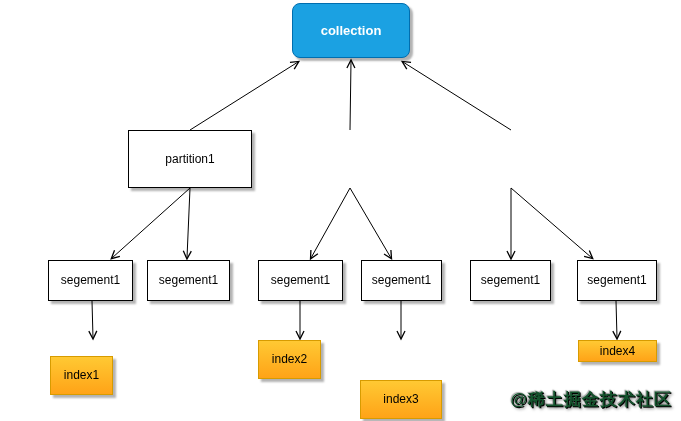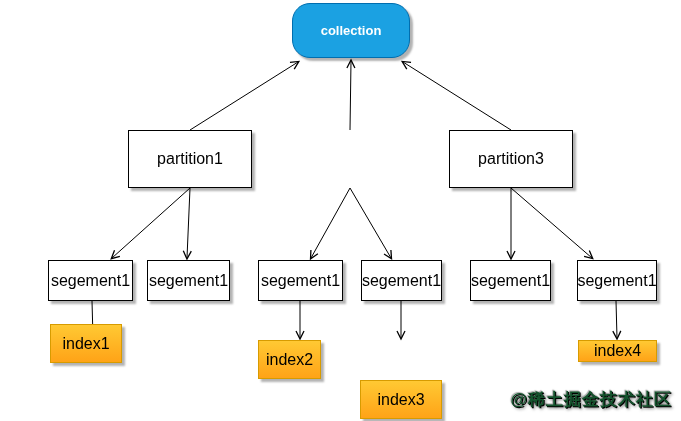--- a/index.html
+++ b/index.html
@@ -7,27 +7,27 @@
     position:relative; width:681px; height:421px; background:#ffffff;
     overflow:hidden; font-family:"Liberation Sans","DejaVu Sans",sans-serif;
   }
   svg.edges { position:absolute; left:0; top:0; width:681px; height:421px; }
   .edges line { stroke: var(--connector,#000); stroke-width:1; }
   .edges .arrowpath { stroke: var(--connector,#000); stroke-width:1.3; fill:none; }
 
   .node {
     position:absolute; box-sizing:border-box;
     display:flex; align-items:center; justify-content:center;
-    font-size:16px; color:#000; text-align:center; line-height:1.2;
+    font-size:12px; color:#000; text-align:center; line-height:1.2;
     box-shadow: 3px 3px 2px rgba(0,0,0,0.30);
   }
   .collection {
     background: var(--collection-fill,#1ba1e2);
     border:1px solid var(--collection-border,#006eaf);
-    border-radius:18px;
+    border-radius:8px;
     color: var(--collection-text,#ffffff);
     font-weight:bold; font-size:13px;
   }
   .plain {
     background: var(--box-fill,#ffffff);
     border:1px solid var(--box-border,#000000);
   }
   .index {
     background: linear-gradient(180deg, var(--index-fill-top,#ffc933), var(--index-fill-bottom,#ffa317));
     border:1px solid var(--index-border,#d79b00);
@@ -69,44 +69,41 @@
     <line x1="616" y1="301" x2="617" y2="338" marker-end="url(#arrowOpen)"></line>
   </svg>
 
   <div class="node collection" style="left:292px; top:3px; width:118px; height:55px;">
     <span>collection</span>
   </div>
 
   <div class="node plain" style="left:128px; top:130px; width:124px; height:58px;">
     <span>partition1</span>
   </div>
-  <div class="node plain" style="left:449px; top:130px; width:124px; height:58px;">
-    <span>partition3</span>
-  </div>
 
   <div class="node plain" style="left:48px; top:260px; width:85px; height:41px;">
     <span>segement1</span>
   </div>
   <div class="node plain" style="left:147px; top:260px; width:83px; height:41px;">
     <span>segement1</span>
   </div>
   <div class="node plain" style="left:258px; top:260px; width:85px; height:41px;">
     <span>segement1</span>
   </div>
   <div class="node plain" style="left:361px; top:260px; width:81px; height:41px;">
     <span>segement1</span>
   </div>
   <div class="node plain" style="left:470px; top:260px; width:81px; height:41px;">
     <span>segement1</span>
   </div>
   <div class="node plain" style="left:577px; top:260px; width:80px; height:41px;">
     <span>segement1</span>
   </div>
 
-  <div class="node index" style="left:50px; top:324px; width:72px; height:39px;">
+  <div class="node index" style="left:50px; top:356px; width:63px; height:39px;">
     <span>index1</span>
   </div>
   <div class="node index" style="left:258px; top:340px; width:63px; height:39px;">
     <span>index2</span>
   </div>
   <div class="node index" style="left:360px; top:340px; width:82px; height:39px;margin-top:40px;">
     <span>index3</span>
   </div>
   <div class="node index" style="left:578px; top:340px; width:79px; height:22px;">
     <span>index4</span>

